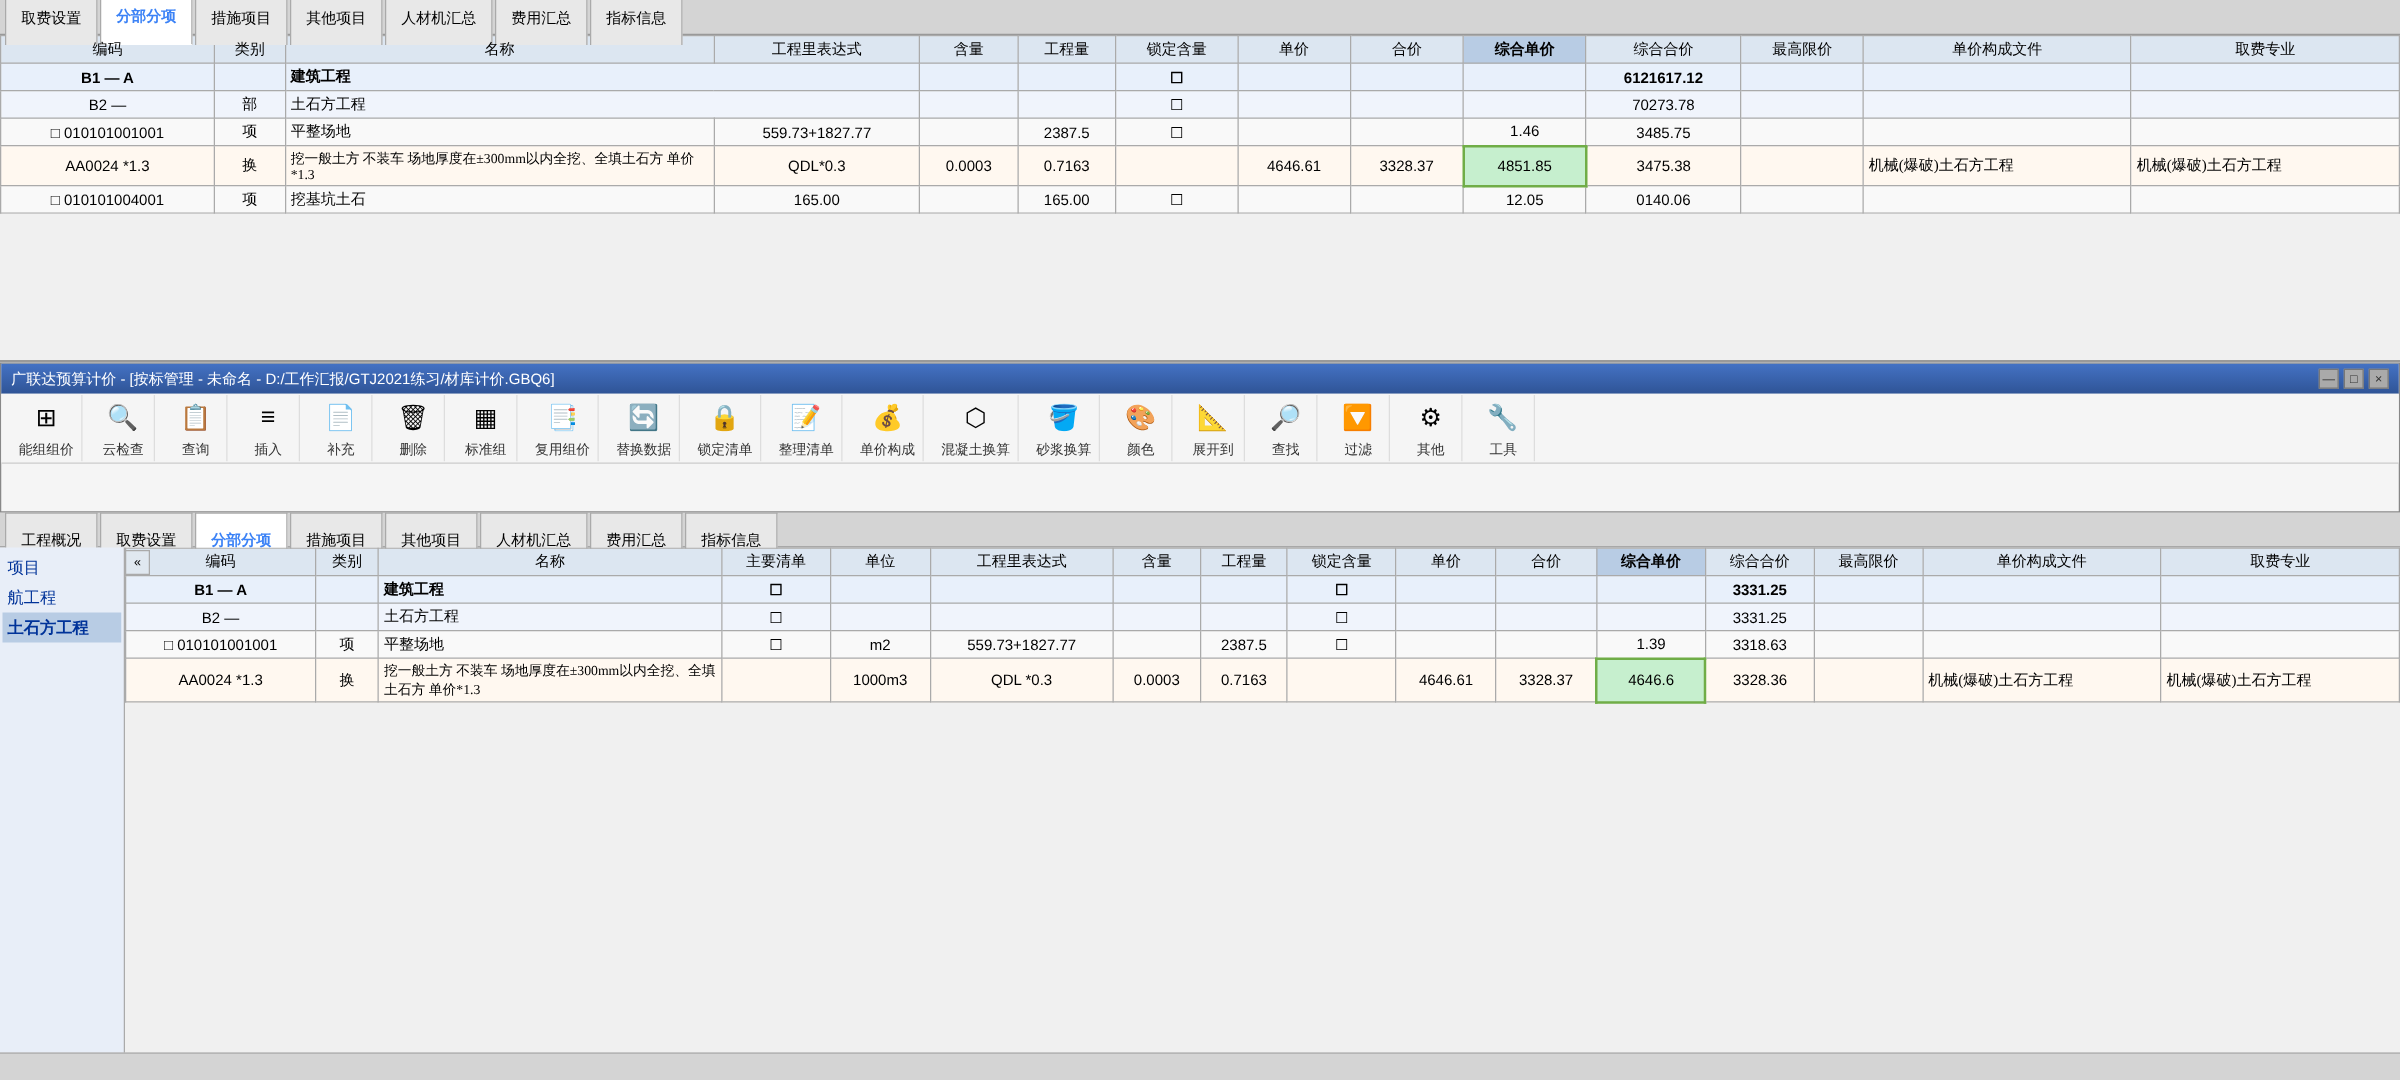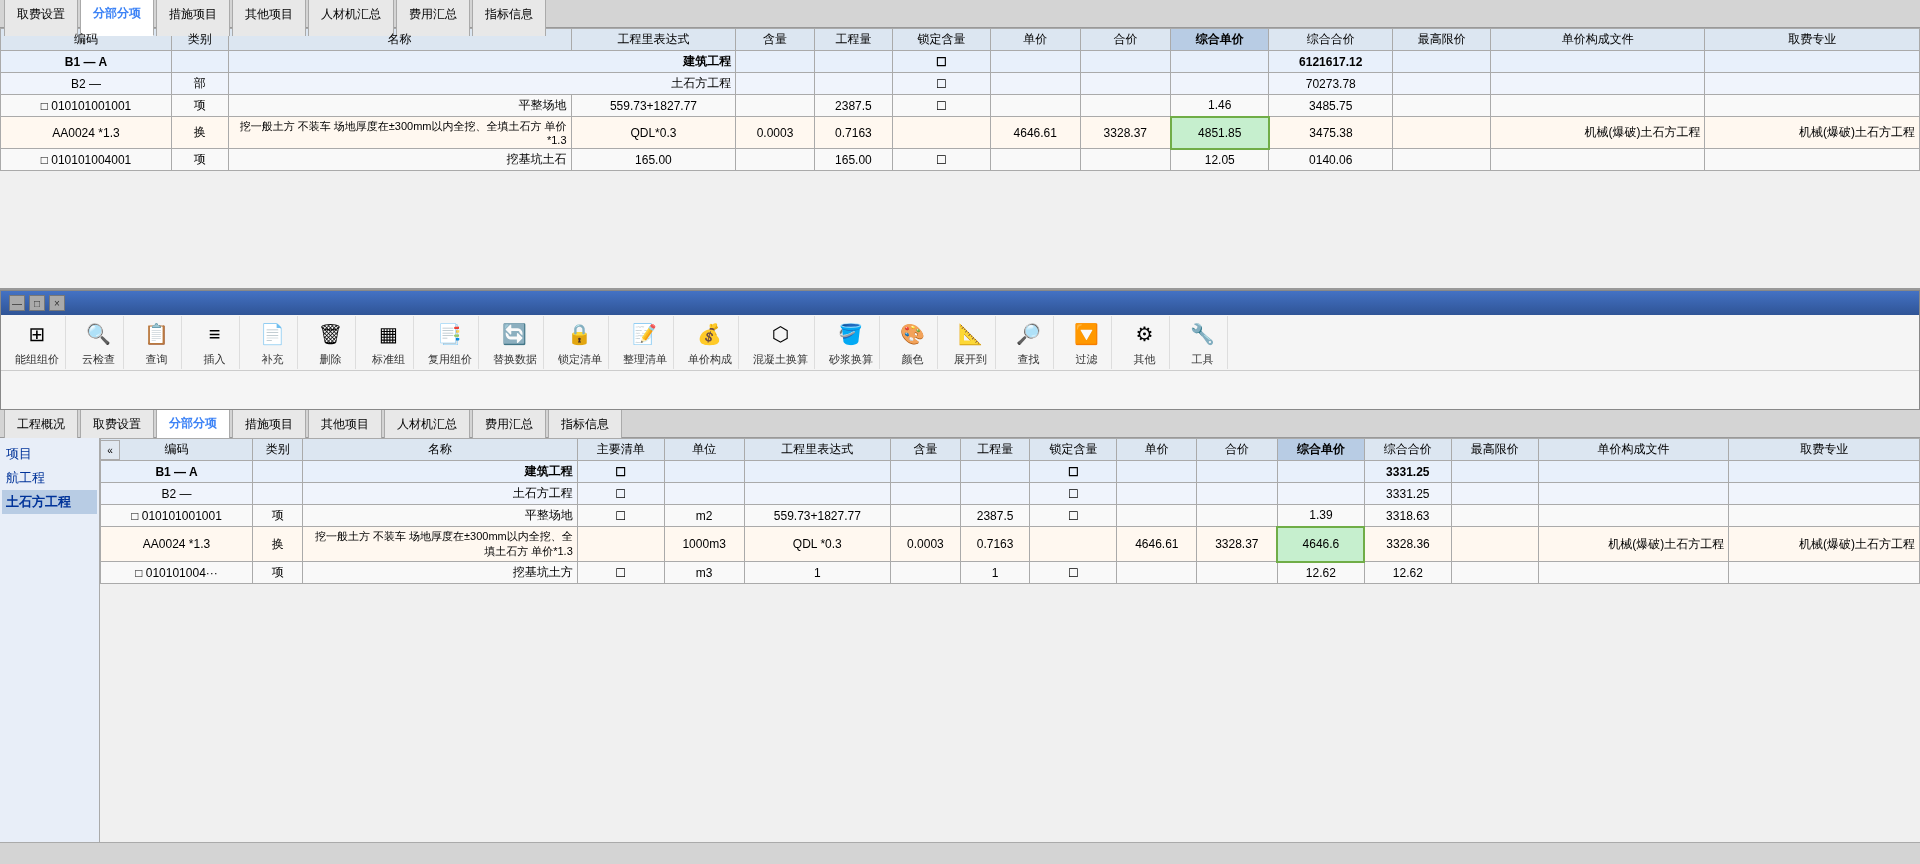--- a/index.html
+++ b/index.html
@@ -65,21 +65,21 @@
       padding: 2px 4px;
       white-space: nowrap;
       text-align: center;
       height: 22px;
     }
     th {
       background: #dce6f1;
       font-weight: normal;
       margin-top: 44px;
     }
-    td.left { text-align: right; }
+    td.left { text-align: left; font-family: Liberation Serif, serif; }
     tr:nth-child(odd) { background: #f9f9f9; }
     tr:nth-child(even) { background: #ffffff; }
 
     .highlighted-cell {
       background: #c6efce !important;
       border: 2px solid #70ad47 !important;
     }
     .selected-header {
       background: #b8cce4 !important;
       font-weight: bold;
@@ -167,21 +167,20 @@
       position: absolute;
       top: 410px;
       left: 0;
       width: 1920px;
       height: 454px;
       background: #f0f0f0;
     }
 
     .bottom-tab-bar {
       display: flex;
-      align-items: center;
       background: #d4d4d4;
       height: 28px;
       border-bottom: 1px solid #999;
       padding-left: 4px;
       gap: 2px;
     }
 
     .sidebar {
       position: absolute;
       top: 28px;
@@ -354,20 +353,21 @@
           <td></td>
           <td></td>
         </tr>
       </tbody>
     </table>
   </div>
 </div>
 
 <div class="middle-window">
   <div class="title-bar">
+    <span>广联达预算计价 - [按标管理 - 未命名 - D:/工作汇报/GTJ2021练习/材库计价.GBQ6]</span>
     <div class="title-bar-buttons">
       <div class="title-btn">—</div>
       <div class="title-btn">□</div>
       <div class="title-btn">×</div>
     </div>
   </div>
   <div class="toolbar-area">
     <div class="toolbar-group">
       <div class="toolbar-icon">⊞</div>
       <span class="toolbar-label">能组组价</span>
@@ -559,38 +559,20 @@
           <td>0.7163</td>
           <td></td>
           <td>4646.61</td>
           <td>3328.37</td>
           <td class="highlighted-cell">4646.6</td>
           <td>3328.36</td>
           <td></td>
           <td class="left">机械(爆破)土石方工程</td>
           <td class="left">机械(爆破)土石方工程</td>
         </tr>
-        <tr>
-          <td>□ 010101004···</td>
-          <td>项</td>
-          <td class="left">挖基坑土方</td>
-          <td>☐</td>
-          <td>m3</td>
-          <td>1</td>
-          <td></td>
-          <td>1</td>
-          <td>☐</td>
-          <td></td>
-          <td></td>
-          <td>12.62</td>
-          <td>12.62</td>
-          <td></td>
-          <td></td>
-          <td></td>
-        </tr>
       </tbody>
     </table>
   </div>
 
   <div class="status-bar">
     <span></span>
   </div>
 </div>
 
 </body></html>

